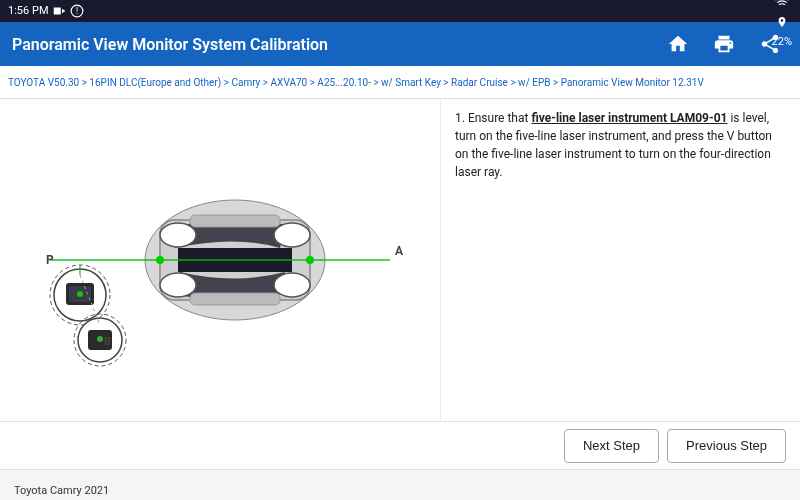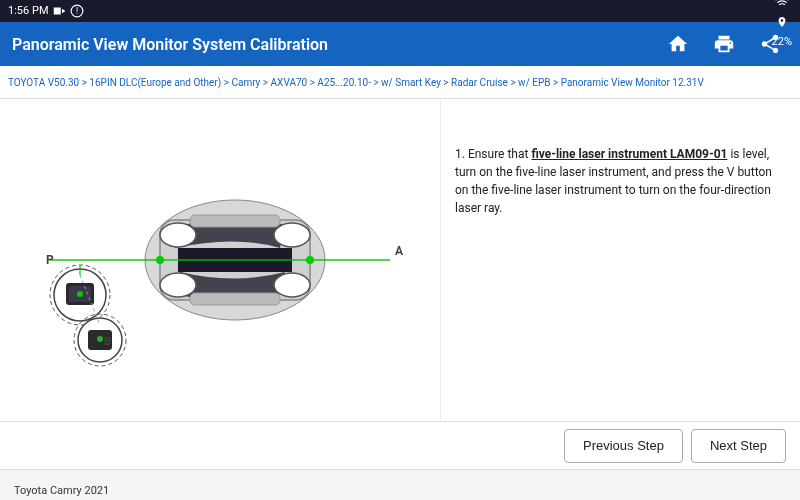--- a/index.html
+++ b/index.html
@@ -110,21 +110,20 @@
       font-size: 14px;
       font-weight: 700;
       margin-bottom: 8px;
       color: #000;
     }
     #instruction-panel p {
       font-size: 12px;
       line-height: 1.5;
       color: #222;
       margin-bottom: 6px;
-      margin-top: 36px;
     }
     .underline-bold { font-weight: 700; text-decoration: underline; }
 
     
     #button-row {
       width: 800px;
       height: 48px;
       background: #fff;
       display: flex;
       align-items: center;
@@ -286,21 +285,21 @@
 
   <div id="instruction-panel">
     <p>
       1. Ensure that <span class="underline-bold">five-line laser instrument LAM09-01</span> is level, turn on the five-line laser instrument, and press the V button on the five-line laser instrument to turn on the four-direction laser ray.
     </p>
   </div>
 
 </div>
 
 <div id="button-row">
+  <button class="step-btn">Next Step</button>
   <button class="step-btn">Previous Step</button>
-  <button class="step-btn">Next Step</button>
 </div>
 
 <div id="bottom-bar">
   <div class="vin-info">
     <div>Toyota Camry 2021</div>
   </div>
 </div>
 
 </body></html>

